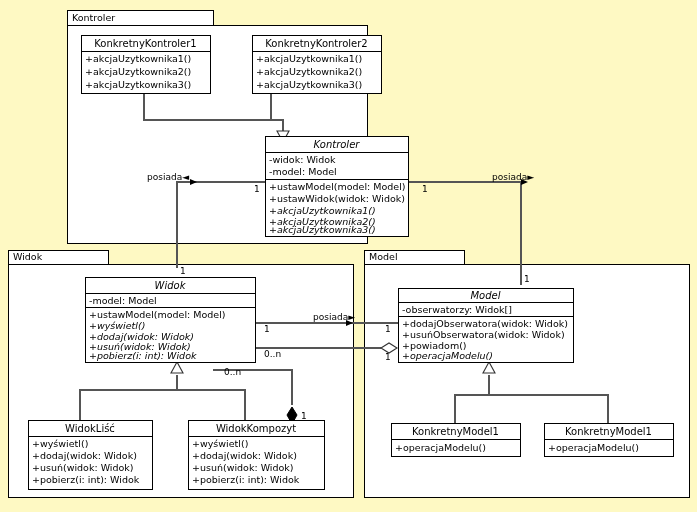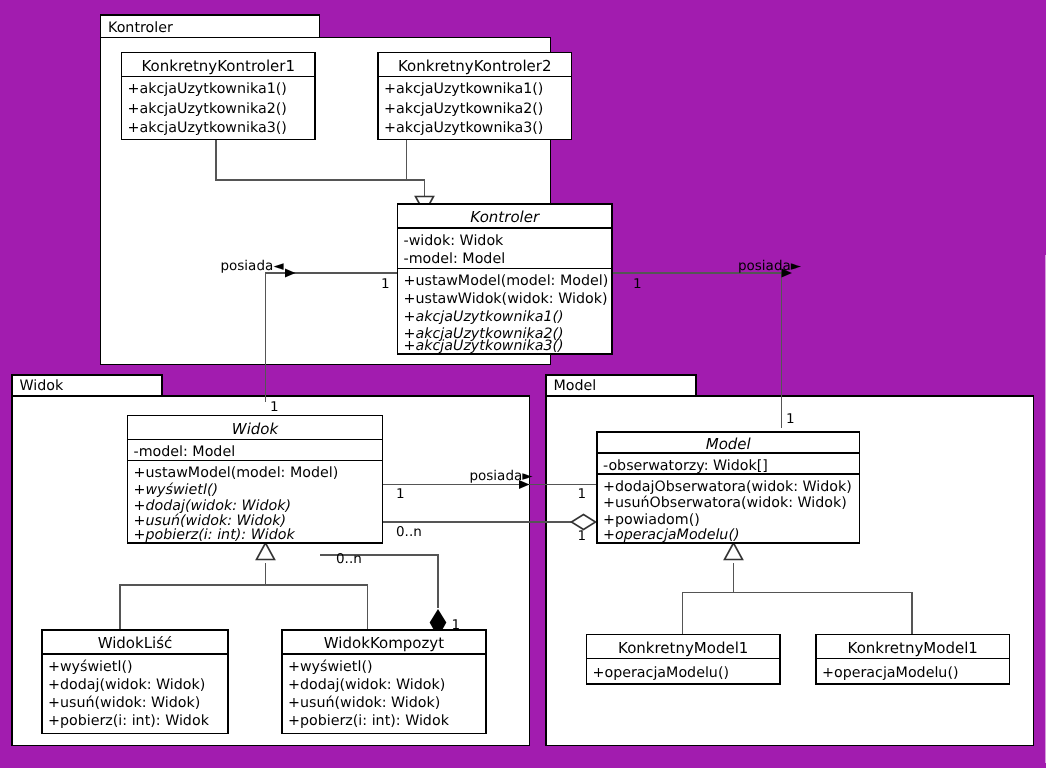--- a/index.html
+++ b/index.html
@@ -10,21 +10,21 @@
   body {
     font-family: "DejaVu Sans", sans-serif;
     width: 697px;
     height: 512px;
     overflow: hidden;
   }
   #diagram-root {
     position: relative;
     width: 697px;
     height: 512px;
-    background: #a21caf;
+    background: #fef9c3;
   }
   svg#uml {
     display: block;
     width: 697px;
     height: 512px;
   }
   .pkg-rect, .pkg-tab, .cls-rect, .cls-sep {
     fill: #ffffff;
     stroke: #000000;
     stroke-width: 1;

